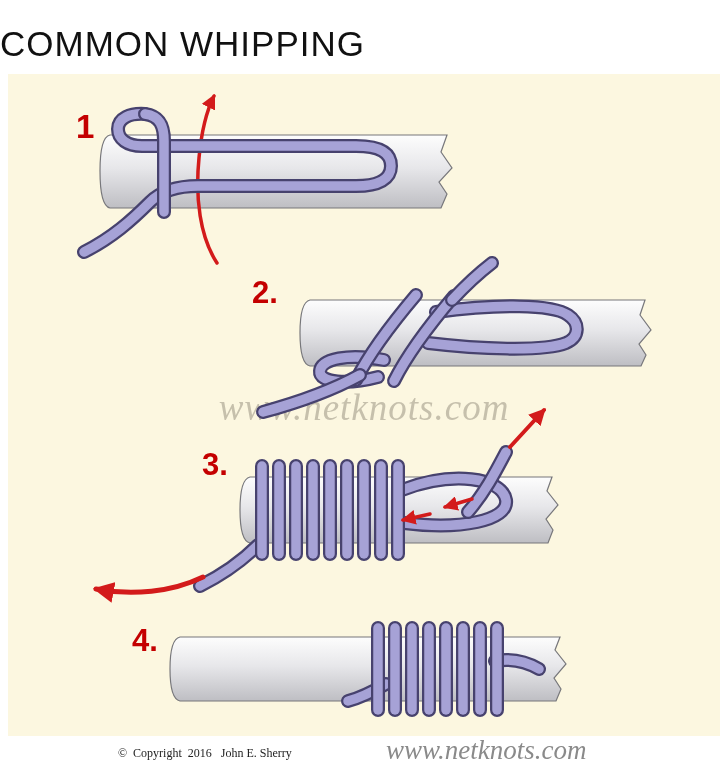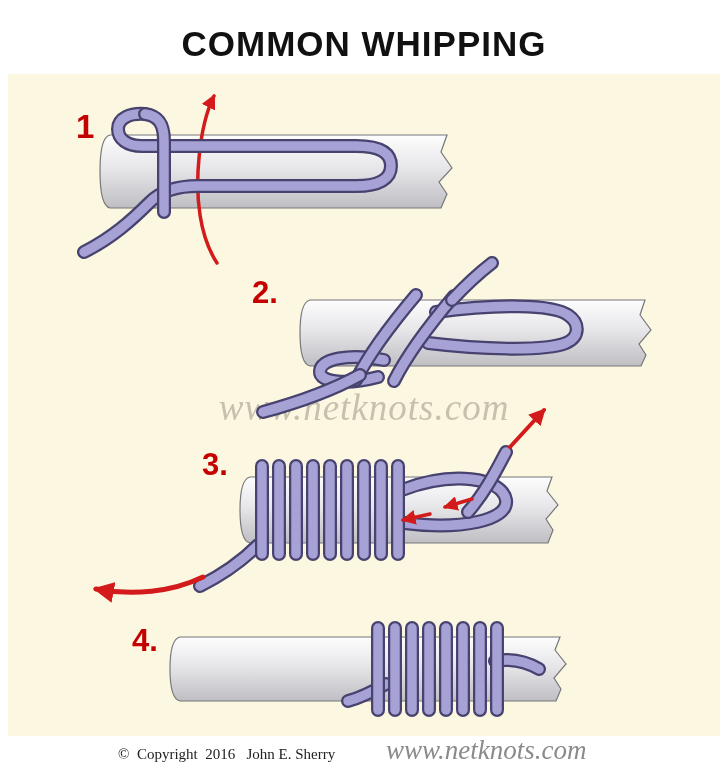--- a/index.html
+++ b/index.html
@@ -6,42 +6,42 @@
   body { font-family: "Liberation Sans", sans-serif; background:#ffffff; }
   .page {
     position:relative; width:728px; height:778px; background:#ffffff;
     overflow:hidden; outline:1px solid #d8d8d8;
   }
   .panel {
     position:absolute; left:8px; top:74px; width:712px; height:662px;
     background: var(--panel-bg, #FCF7E0); z-index:0;
   }
   .title {
-    position:absolute; left:0; top:24px; width:100%; text-align:center;
-    font-size:35px; font-weight:700; letter-spacing:1px;
+    position:absolute; left:0; top:24px; width:100%; 
+    font-size:35px; font-weight:400; letter-spacing:1px;
     color: var(--title-color, #111); z-index:3;
   }
   .step-num {
     position:absolute; font-weight:700; font-size:31px;
     color: var(--step-color, #C40000); z-index:3;
   }
   .step-num.n1 { left:76px; top:108px; font-size:33px; }
   .step-num.n2 { left:252px; top:275px; }
   .step-num.n3 { left:202px; top:447px; }
   .step-num.n4 { left:132px; top:623px; }
   .watermark {
     position:absolute; left:0; top:386px; width:100%; text-align:center;
     font-family:"Liberation Serif", serif; font-style:italic;
     font-size:37px; letter-spacing:1px; color: var(--watermark, #B9B3A0);
     opacity:0.8; z-index:1;
   }
   .art { position:absolute; left:0; top:0; z-index:2; }
   .copyright {
     position:absolute; left:118px; top:746px;
-    font-family:"Liberation Serif", serif; font-size:15px;
+    font-family:"Liberation Serif", serif; font-size:12px;
     color: var(--copyright-text, #222); white-space:pre; z-index:3;text-align:center;
   }
   .website {
     position:absolute; left:386px; top:735px;
     font-family:"Liberation Serif", serif; font-style:italic;
     font-size:27px; color: var(--footer-text, #8A8A8A); z-index:3;
   }
   
   .rod { fill:url(#rodGrad); stroke: var(--rod-outline, #77777B); stroke-width:1.2; }
   .cord-out { fill:none; stroke: var(--cord-outline, #47426E); stroke-width:14; stroke-linecap:round; stroke-linejoin:round; }

